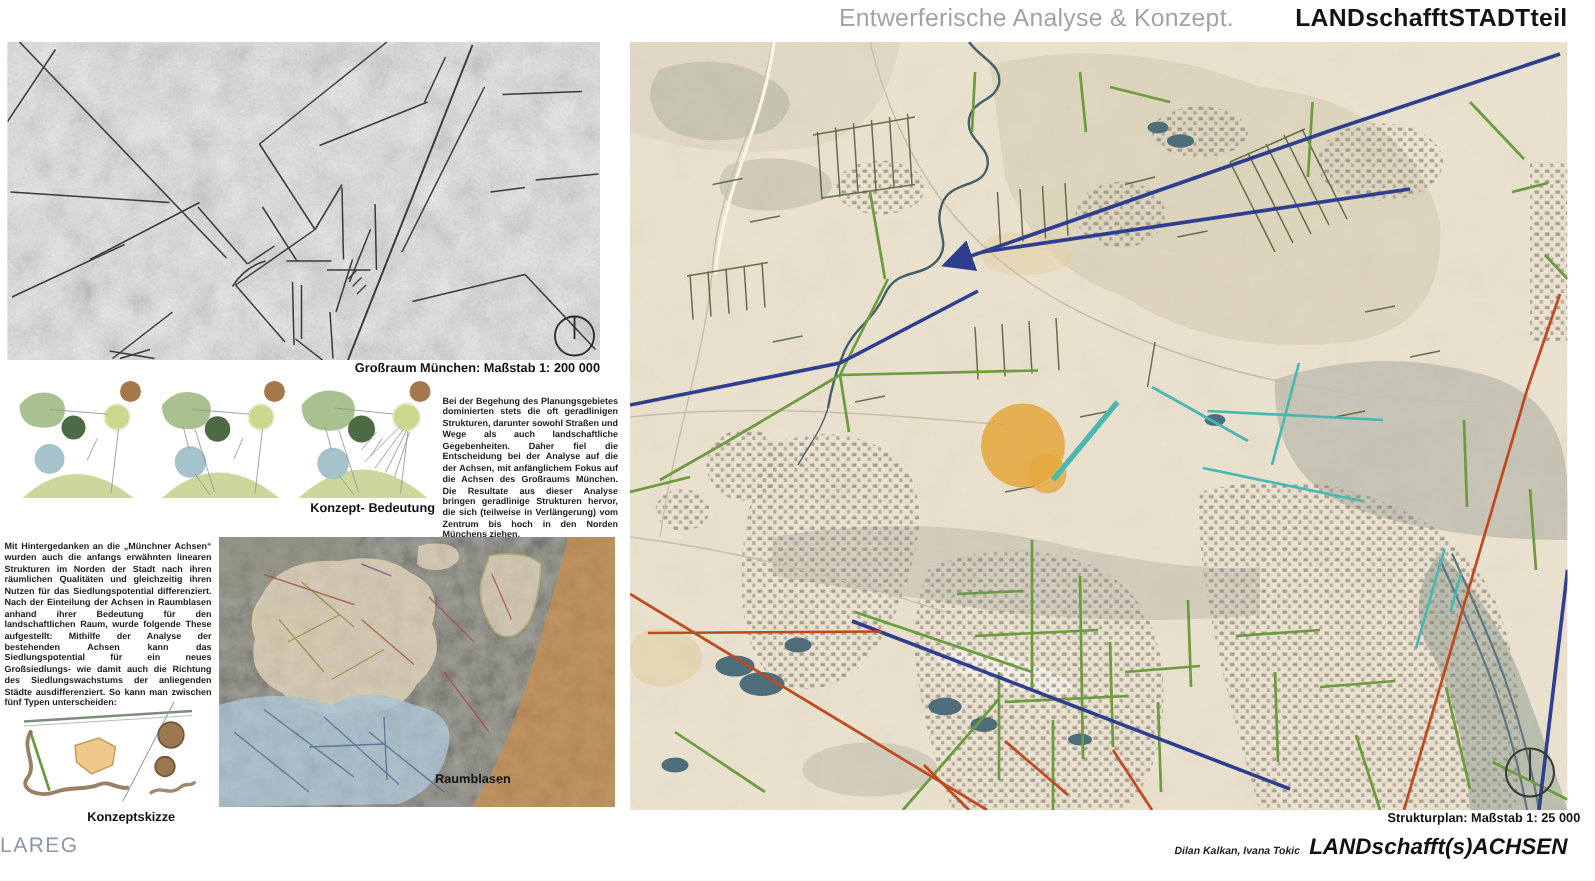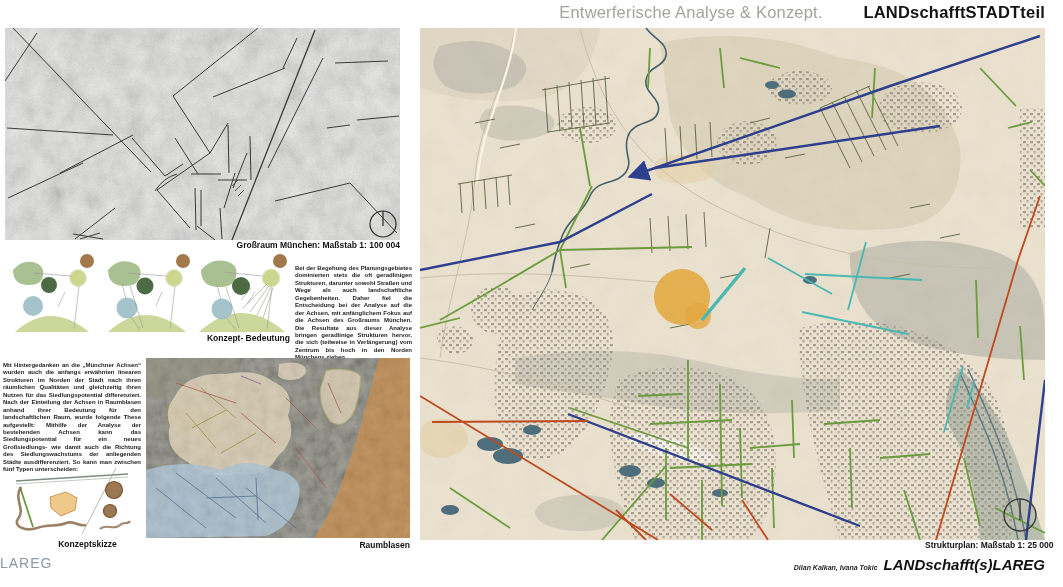--- a/index.html
+++ b/index.html
@@ -107,21 +107,21 @@
         <path d="M68,206 L98,211"></path>
           <path d="M75,211 L95,205"></path>
         <path d="M292,10 L278,40"></path>
       </g>
       <g stroke="#2a2a2a" fill="none" stroke-width="1.2">
         <circle cx="378" cy="196" r="13"></circle>
           <path d="M378,183 L378,198"></path>
       </g>
     </svg>
   </div>
-  <div class="abs cap" style="right:663px;top:240px;">Großraum München: Maßstab 1: 100 004</div>
+  <div class="abs cap" style="right:663px;top:240px;">Großraum München: Maßstab 1: 200 000</div>
 
   <div class="abs" style="left:5px;top:252px;">
     <svg width="285" height="85" viewBox="0 0 285 85">
       <g>
         <path d="M10,80 Q45,48 84,80 Z" fill="#ccd79b"></path>
         <path d="M8,18 q8,-10 20,-8 q12,3 10,14 q-2,10 -16,9 q-14,-1 -14,-15 z" fill="#a9c191"></path>
         <circle cx="44" cy="33" r="8" fill="#4c6a44"></circle>
         <circle cx="28" cy="54" r="10" fill="#a5c3cb"></circle>
         <circle cx="73" cy="26" r="8.5" fill="#ccd78d" stroke="#e9e9d3" stroke-width="1.2"></circle>
         <circle cx="82" cy="9" r="7" fill="#a3794c"></circle>
@@ -230,21 +230,21 @@
         <path d="M10,130 L60,170" stroke="#3d5a88"></path>
           <path d="M30,115 L90,160" stroke="#3d5a88"></path>
         <path d="M70,120 L120,165" stroke="#3d5a88"></path>
           <path d="M100,130 L150,170" stroke="#3d5a88"></path>
         <path d="M110,120 L112,162" stroke="#3d5a88"></path>
           <path d="M60,140 L110,138" stroke="#3d5a88"></path>
       </g>
       <rect width="264" height="180" filter="url(#grainC)" opacity="0.12"></rect>
     </svg>
   </div>
-  <div class="abs cap" style="left:290px;top:540px;width:120px;text-align:right;">Raumblasen</div>
+  <div class="abs cap" style="left:290px;top:514px;width:120px;">Raumblasen</div>
 
   <div class="abs" style="left:420px;top:28px;">
     <svg width="625" height="512" viewBox="0 0 625 512">
       <defs>
         <pattern id="urb" width="7" height="7" patternUnits="userSpaceOnUse">
           <rect x="1" y="1" width="3" height="2.2" fill="#8d867c"></rect>
           <rect x="4.6" y="4" width="2" height="2.4" fill="#9b948a"></rect>
         </pattern>
         <marker id="arrN" markerWidth="9" markerHeight="9" refX="7" refY="4.5" orient="auto">
           <path d="M0,0 L9,4.5 L0,9 Z" fill="#2d3f8e"></path>
@@ -418,16 +418,16 @@
       <g stroke="#3a3a3a" fill="none" stroke-width="1.4">
         <circle cx="600" cy="487" r="16"></circle>
           <path d="M600,471 L600,492"></path>
       </g>
     </svg>
   </div>
   <div class="abs cap" style="left:925px;top:540px;width:124px;text-align:right;">Strukturplan: Maßstab 1: 25 000</div>
 
   <div class="abs logo">LAREG</div>
   <div class="abs credit">
-    <span class="authors">Dilan Kalkan, Ivana Tokic</span><span class="project">LANDschafft(s)LAREG</span>
+    <span class="authors">Dilan Kalkan, Ivana Tokic</span><span class="project">LANDschafft(s)ACHSEN</span>
   </div>
 
 </div>
 
 </body></html>

